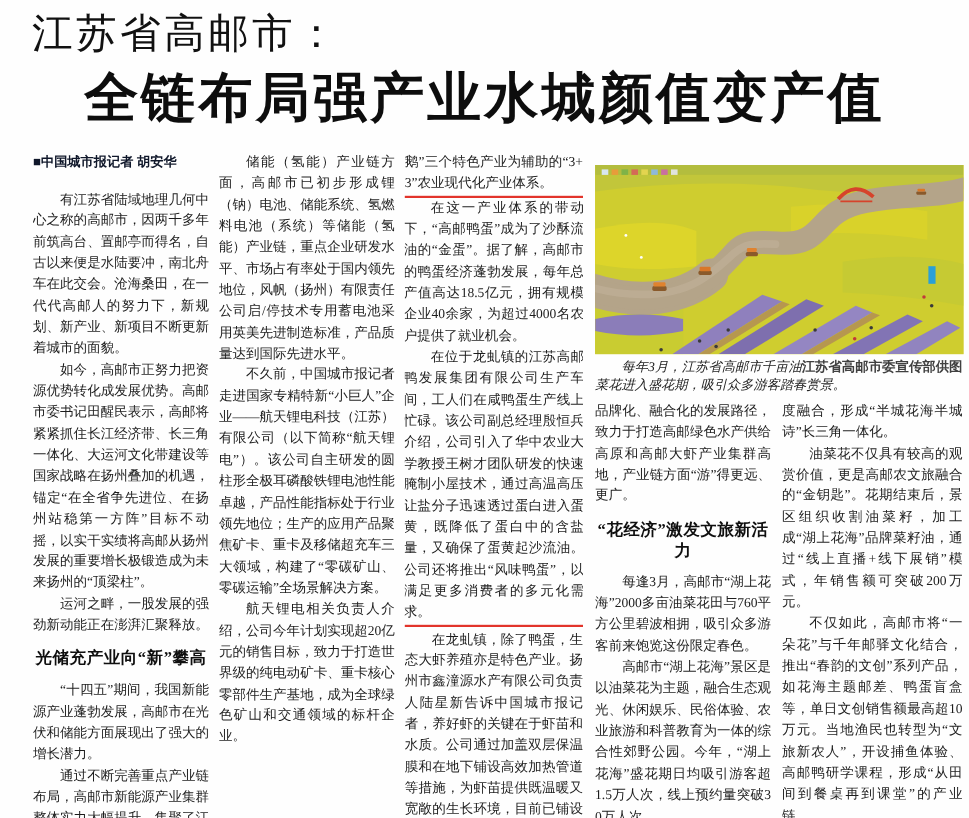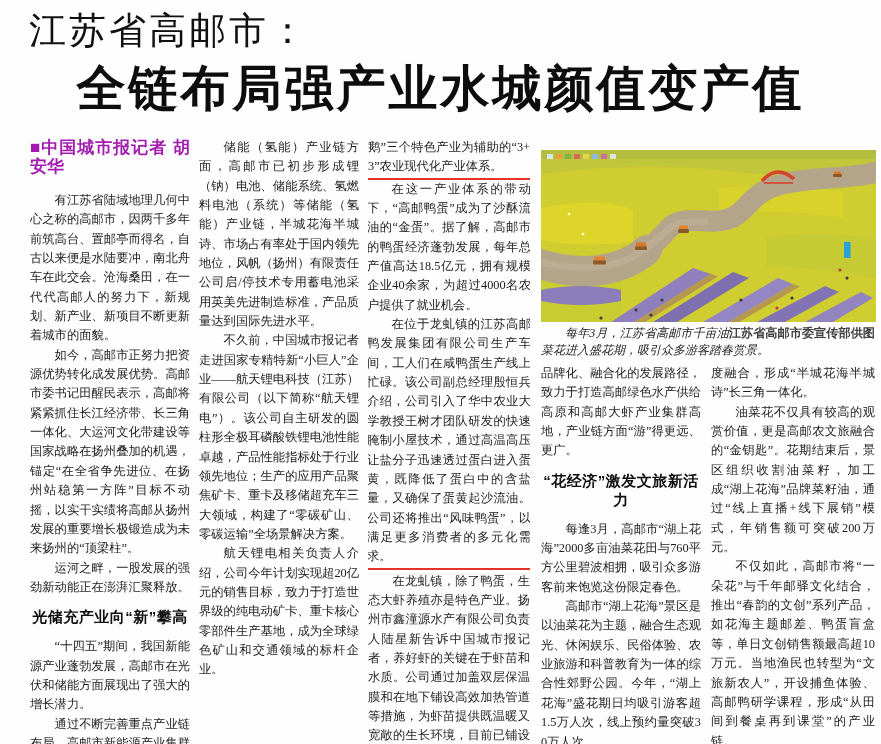--- a/index.html
+++ b/index.html
@@ -30,25 +30,25 @@
   .c2{left:199px;}
   .c3{left:368px;width:162px;}
   .c4{left:541px;top:364px;height:380px;}
   .c5{left:711px;top:364px;height:380px;width:164px;}
   .para{
     margin:0;font-size:12.3px;line-height:19.35px;color:#1c1c1c;
   }
   .para.indent{text-indent:2em;}
   .byline{
     font-family:"Liberation Sans","DejaVu Sans",sans-serif;
-    font-weight:bold;font-size:17px;line-height:19px;
-    margin-bottom:15px;color:#a21caf;
+    font-weight:bold;font-size:12px;line-height:19px;
+    margin-bottom:15px;color:#0f172a;
   }
   .subhead{
-    font-family:Liberation Sans, sans-serif;
+    font-family:Liberation Serif, serif;
     font-weight:bold;font-size:15px;color:#0f0f0f;
     text-align:center;margin:11px 0 10px 0;letter-spacing:0.5px;
   }
   .highlight{
     border:2.5px solid var(--accent,#e2342b);
     margin:1px -8px 2px -11px;
     padding:0 5px 1px 8px;
   }
   
   .photo{
@@ -159,21 +159,21 @@
       <div class="col c1">
         <div class="byline">■中国城市报记者 胡安华</div>
         <p class="para indent">有江苏省陆域地理几何中心之称的高邮市，因两千多年前筑高台、置邮亭而得名，自古以来便是水陆要冲，南北舟车在此交会。沧海桑田，在一代代高邮人的努力下，新规划、新产业、新项目不断更新着城市的面貌。</p>
         <p class="para indent">如今，高邮市正努力把资源优势转化成发展优势。高邮市委书记田醒民表示，高邮将紧紧抓住长江经济带、长三角一体化、大运河文化带建设等国家战略在扬州叠加的机遇，锚定“在全省争先进位、在扬州站稳第一方阵”目标不动摇，以实干实绩将高邮从扬州发展的重要增长极锻造成为未来扬州的“顶梁柱”。</p>
         <p class="para indent">运河之畔，一股发展的强劲新动能正在澎湃汇聚释放。</p>
         <h3 class="subhead">光储充产业向“新”攀高</h3>
         <p class="para indent">“十四五”期间，我国新能源产业蓬勃发展，高邮市在光伏和储能方面展现出了强大的增长潜力。</p>
         <p class="para indent">通过不断完善重点产业链布局，高邮市新能源产业集群整体实力大幅提升，集聚了江苏新霖飞能源科技有限公司等一批研发实力强、技术水平高且在全国具有较强影响力的企业。</p>
       </div>
       <div class="col c2">
-        <p class="para indent">储能（氢能）产业链方面，高邮市已初步形成锂（钠）电池、储能系统、氢燃料电池（系统）等储能（氢能）产业链，半城花海半城诗、市场占有率处于国内领先地位，风帆（扬州）有限责任公司启/停技术专用蓄电池采用英美先进制造标准，产品质量达到国际先进水平。</p>
+        <p class="para indent">储能（氢能）产业链方面，高邮市已初步形成锂（钠）电池、储能系统、氢燃料电池（系统）等储能（氢能）产业链，重点企业研发水平、市场占有率处于国内领先地位，风帆（扬州）有限责任公司启/停技术专用蓄电池采用英美先进制造标准，产品质量达到国际先进水平。</p>
         <p class="para indent">不久前，中国城市报记者走进国家专精特新“小巨人”企业——航天锂电科技（江苏）有限公司（以下简称“航天锂电”）。该公司自主研发的圆柱形全极耳磷酸铁锂电池性能卓越，产品性能指标处于行业领先地位；生产的应用产品聚焦矿卡、重卡及移储超充车三大领域，构建了“零碳矿山、零碳运输”全场景解决方案。</p>
         <p class="para indent">航天锂电相关负责人介绍，公司今年计划实现超20亿元的销售目标，致力于打造世界级的纯电动矿卡、重卡核心零部件生产基地，成为全球绿色矿山和交通领域的标杆企业。</p>
       </div>
       <div class="col c3">
         <p class="para">鹅”三个特色产业为辅助的“3+3”农业现代化产业体系。</p>
         <div class="highlight">
           <p class="para indent">在这一产业体系的带动下，“高邮鸭蛋”成为了沙酥流油的“金蛋”。据了解，高邮市的鸭蛋经济蓬勃发展，每年总产值高达18.5亿元，拥有规模企业40余家，为超过4000名农户提供了就业机会。</p>
           <p class="para indent">在位于龙虬镇的江苏高邮鸭发展集团有限公司生产车间，工人们在咸鸭蛋生产线上忙碌。该公司副总经理殷恒兵介绍，公司引入了华中农业大学教授王树才团队研发的快速腌制小屋技术，通过高温高压让盐分子迅速透过蛋白进入蛋黄，既降低了蛋白中的含盐量，又确保了蛋黄起沙流油。公司还将推出“风味鸭蛋”，以满足更多消费者的多元化需求。</p>
         </div>
         <p class="para indent">在龙虬镇，除了鸭蛋，生态大虾养殖亦是特色产业。扬州市鑫潼源水产有限公司负责人陆星新告诉中国城市报记者，养好虾的关键在于虾苗和水质。公司通过加盖双层保温膜和在地下铺设高效加热管道等措施，为虾苗提供既温暖又宽敞的生长环境，目前已铺设了380亩反季节设施大棚和120亩生态大虾养殖棚，实现了“四季供应、全年在线”。如今，公司的销售模式也从传统的“按斤卖”转变为“论只卖”，2024年生态大虾年产值超过100万元。</p>

